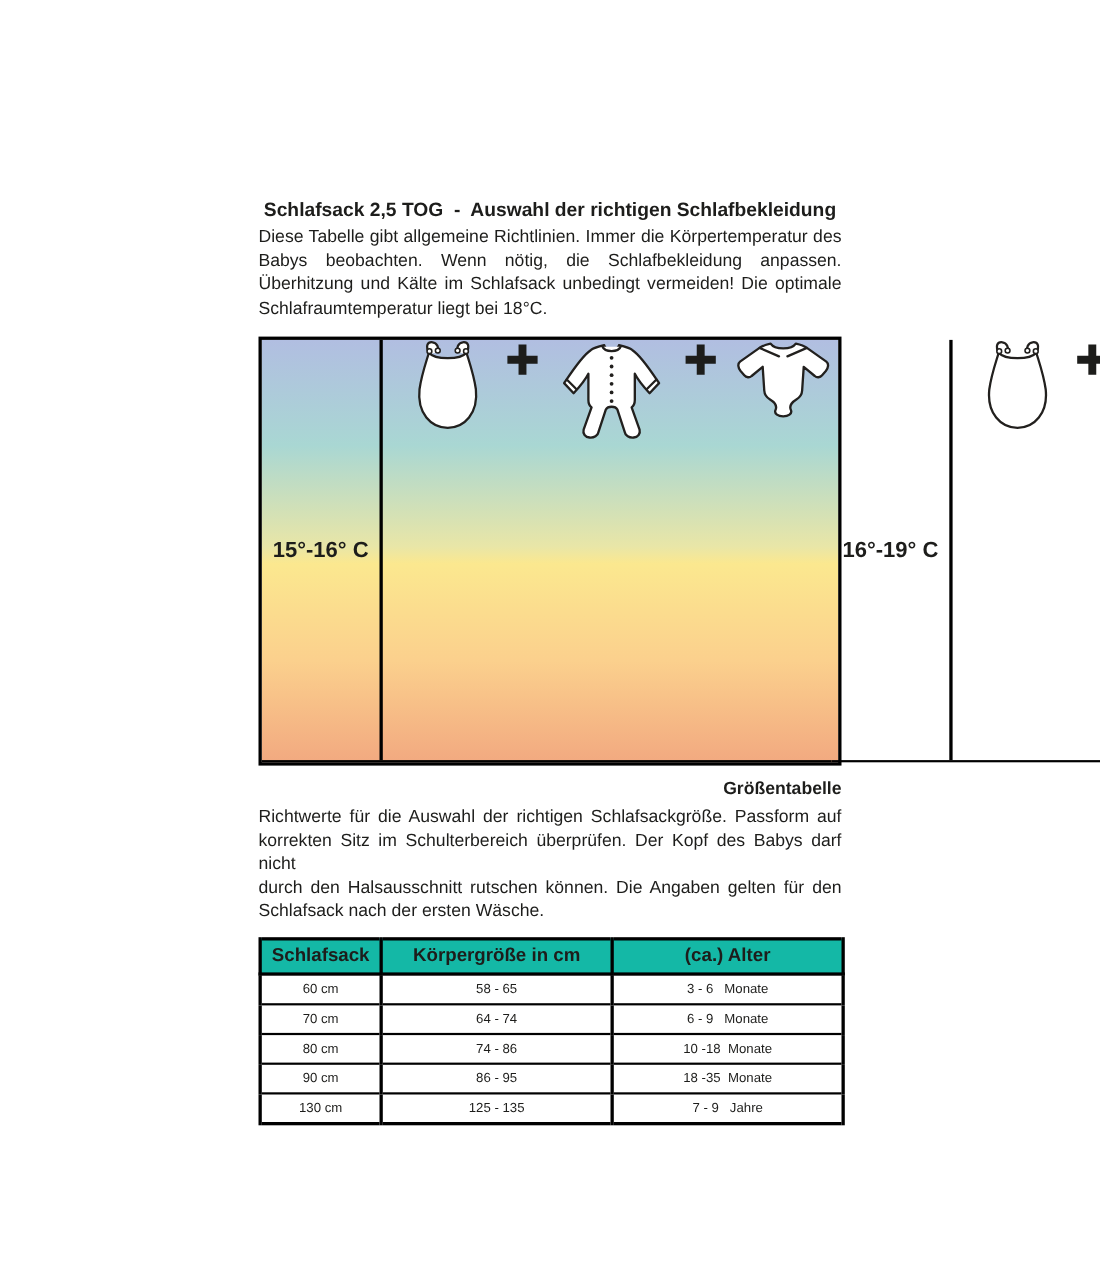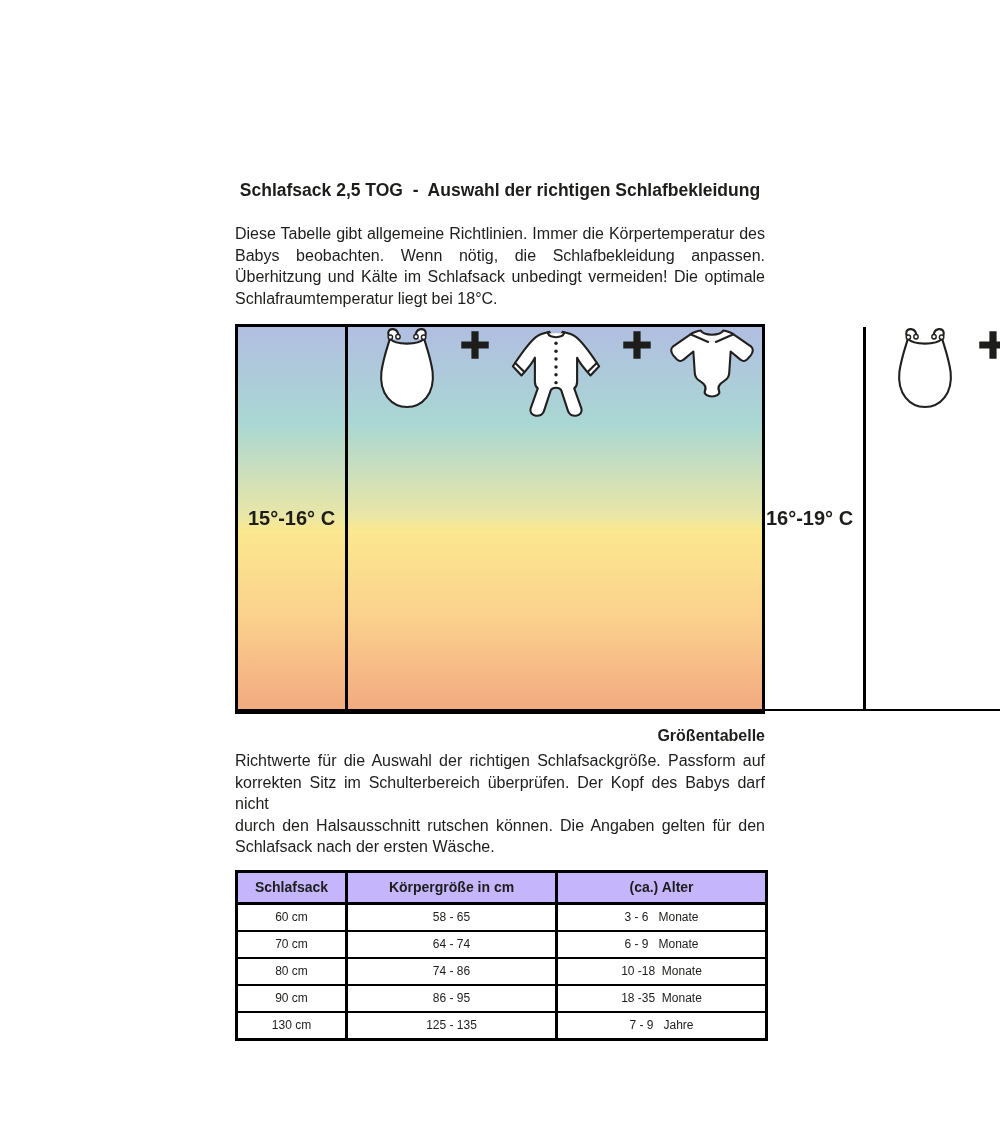--- a/index.html
+++ b/index.html
@@ -2,21 +2,21 @@
 <html><head>
 <meta charset="utf-8">
 <style>
   html,body{margin:0;padding:0;}
   body{
     width:1000px;height:1148px;background:#ffffff;overflow:hidden;
     font-family:"Liberation Sans",sans-serif;color:#1d1d1b;
   }
   .page{width:530px;margin:0 auto;padding-top:180px;}
 
-  .title{font-weight:bold;font-size:17.5px;text-align:center;white-space:pre;margin-bottom:22px;}
+  .title{font-weight:bold;font-size:17.5px;text-align:center;white-space:pre;margin-bottom:4px;}
   .para{font-size:16px;line-height:21.5px;}
   .para .pl{text-align:justify;text-align-last:justify;}
   .para .pl.last{text-align:left;text-align-last:left;}
 
   .temp-table{
     margin-top:15px;height:390px;border:3px solid #000;box-sizing:border-box;
     display:flex;flex-direction:row;
   }
   .trow{flex:1;display:flex;border-bottom:2px solid #000;min-height:0;}
   .trow:last-child{border-bottom:none;}
@@ -36,21 +36,21 @@
 
   .size-table{
     margin-top:12px;width:530px;border-collapse:collapse;table-layout:fixed;
     border:3px solid #000;
   }
   .size-table th,.size-table td{
     border-top:2px solid #000;border-bottom:2px solid #000;
     border-left:3px solid #000;border-right:3px solid #000;
     text-align:center;white-space:pre;padding:0;font-size:12px;height:25px;
   }
-  .size-table th{background:#c4b5fd;font-weight:bold;font-size:14px;height:29px;border-bottom:3px solid #000;}
+  .size-table th{background:#14b8a6;font-weight:bold;font-size:17px;height:29px;border-bottom:3px solid #000;}
 </style>
 </head>
 <body>
 
 <div class="page">
   <div class="title">Schlafsack 2,5 TOG  -  Auswahl der richtigen Schlafbekleidung</div>
   <div class="para" id="intro">
       <div class="pl">Diese Tabelle gibt allgemeine Richtlinien. Immer die Körpertemperatur des</div>
       <div class="pl">Babys beobachten. Wenn nötig, die Schlafbekleidung anpassen.</div>
       <div class="pl">Überhitzung und Kälte im Schlafsack unbedingt vermeiden! Die optimale</div>

